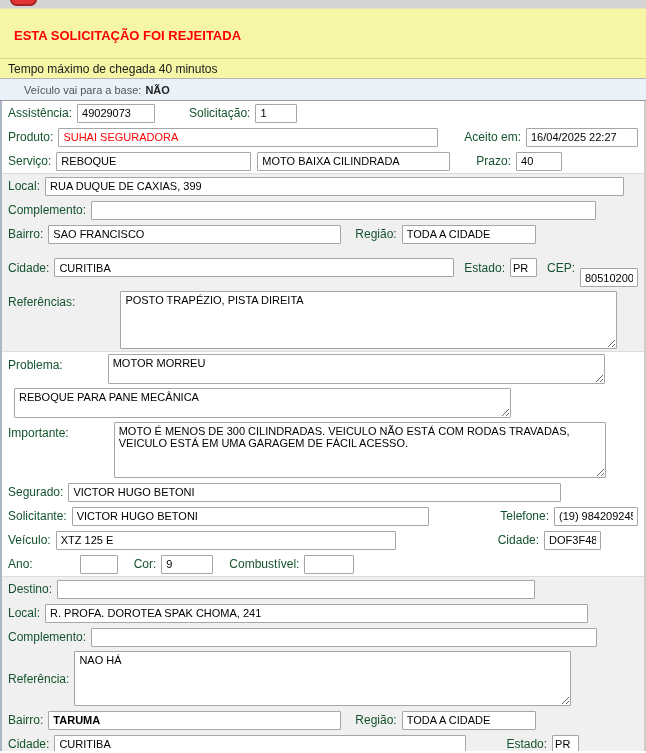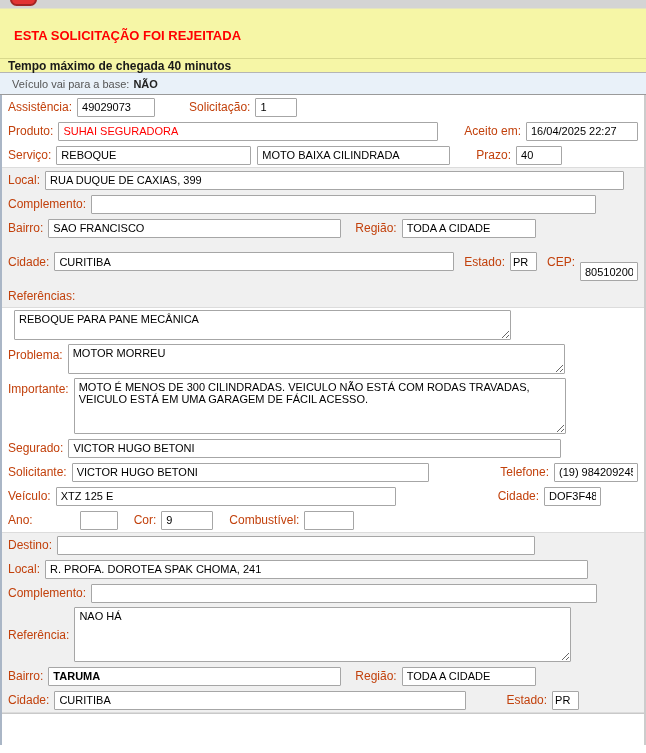--- a/index.html
+++ b/index.html
@@ -16,43 +16,43 @@
     background:#e23434; border:2px solid #a32424; border-radius:10px;
   }
   
   .banner {
     height:50px; background:#f6f6a6; border-top:1px solid #e4e4c0;
     display:flex; align-items:center; padding:4px 0 0 14px;
   }
   .banner-text { color:#ff0000; font-weight:bold; font-size:13px; }
   
   .time-strip {
-    height:15px; background:#f6f6a6; border-top:1px solid #d9d98c;
+    height:21px; background:#f6f6a6; border-top:1px solid #d9d98c;
     border-bottom:1px solid #b5b5b5;
     display:flex; align-items:center; padding-left:8px;
-    font-weight:bold; color:#1a1a1a; font-size:12px;
+    font-weight:normal; color:#1a1a1a; font-size:12px;
   }
   
   .base-strip {
     height:22px; background:#e9f1f9; border-bottom:1px solid #9a9a9a;
-    display:flex; align-items:center; padding-left:12px;
+    display:flex; align-items:center; padding-left:24px;
     color:#555; font-size:11px;
   }
   .base-strip b { color:#222; margin-left:4px; }
   
   .form-wrap {
     width:646px; height:650px;
     border-left:2px solid #aab6c6; border-right:2px solid #cccccc;
     background:#ffffff; overflow:hidden;
   }
   .sec-gray { background:#f0f0f0; border-top:1px solid #dcdcdc; border-bottom:1px solid #dcdcdc; }
   .row { display:flex; align-items:center; padding:2px 6px; min-height:24px; }
-  .row.top-align { align-items:flex-start; }
+  .row.top-align { align-items:flex-start;gap:40px; }
   .row.top-align .lbl { padding-top:4px; }
-  .lbl { white-space:nowrap; margin-right:5px; color:#c2410c; }
+  .lbl { white-space:nowrap; margin-right:5px; color:#14532d; }
   .inp {
     height:19px; border:1px solid #a6a6a6; background:#fff;
     font-family:"Liberation Sans", sans-serif; font-size:11px;
     color:#000; padding:1px 4px; border-radius:1px;
   }
   .inp.red, textarea.red { color:#ff0000; }
   textarea.ta {
     border:1px solid #a6a6a6; background:#fff;
     font-family:"Liberation Sans", sans-serif; font-size:11px;
     color:#000; padding:2px 4px; resize:both; border-radius:1px;
@@ -122,29 +122,30 @@
     <div class="row">
       <span class="lbl">Cidade:</span>
       <input class="inp" style="width: 412px;" value="CURITIBA">
       <span class="lbl" style="margin-left:10px">Estado:</span>
       <input class="inp" style="width: 27px; padding: 1px 2px;" value="PR">
       <span class="lbl" style="margin-left:10px">CEP:</span>
       <input class="inp" style="width: 58px; margin-top: 20px;" value="80510200">
     </div>
     <div class="row top-align">
       <span class="lbl">Referências:</span>
-    </div>
-  </div>
-
-  <div class="row top-align">
-    <textarea class="ta" style="width: 497px; height: 30px; margin-left: 6px;">REBOQUE PARA PANE MECÂNICA</textarea>
-  </div>
+      <textarea class="ta" style="width: 497px; height: 58px;">POSTO TRAPÉZIO, PISTA DIREITA</textarea>
+    </div>
+  </div>
+
   <div class="row top-align">
     <span class="lbl">Problema:</span>
     <textarea class="ta" style="width: 497px; height: 30px;">MOTOR MORREU</textarea>
+  </div>
+  <div class="row top-align">
+    <textarea class="ta" style="width: 497px; height: 30px; margin-left: 6px;">REBOQUE PARA PANE MECÂNICA</textarea>
   </div>
   <div class="row top-align">
     <span class="lbl">Importante:</span>
     <textarea class="ta red" style="width: 492px; height: 56px;">MOTO É MENOS DE 300 CILINDRADAS. VEICULO NÃO ESTÁ COM RODAS TRAVADAS, VEICULO ESTÁ EM UMA GARAGEM DE FÁCIL ACESSO.</textarea>
   </div>
   <div class="row">
     <span class="lbl">Segurado:</span>
     <input class="inp" style="width: 493px;" value="VICTOR HUGO BETONI">
   </div>
   <div class="row">

